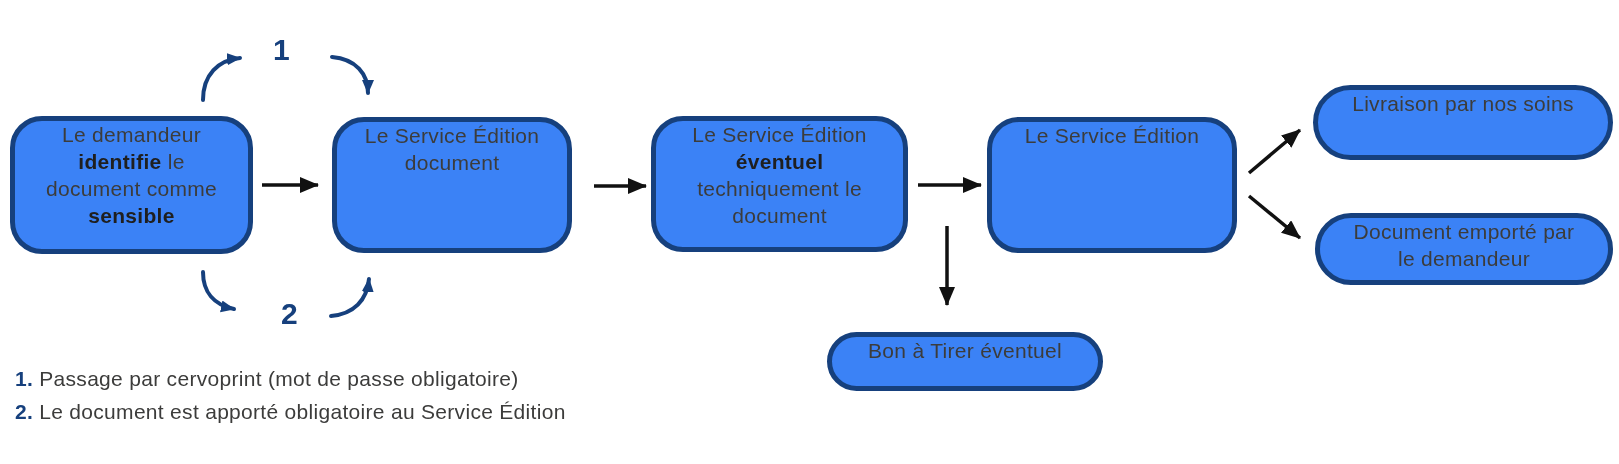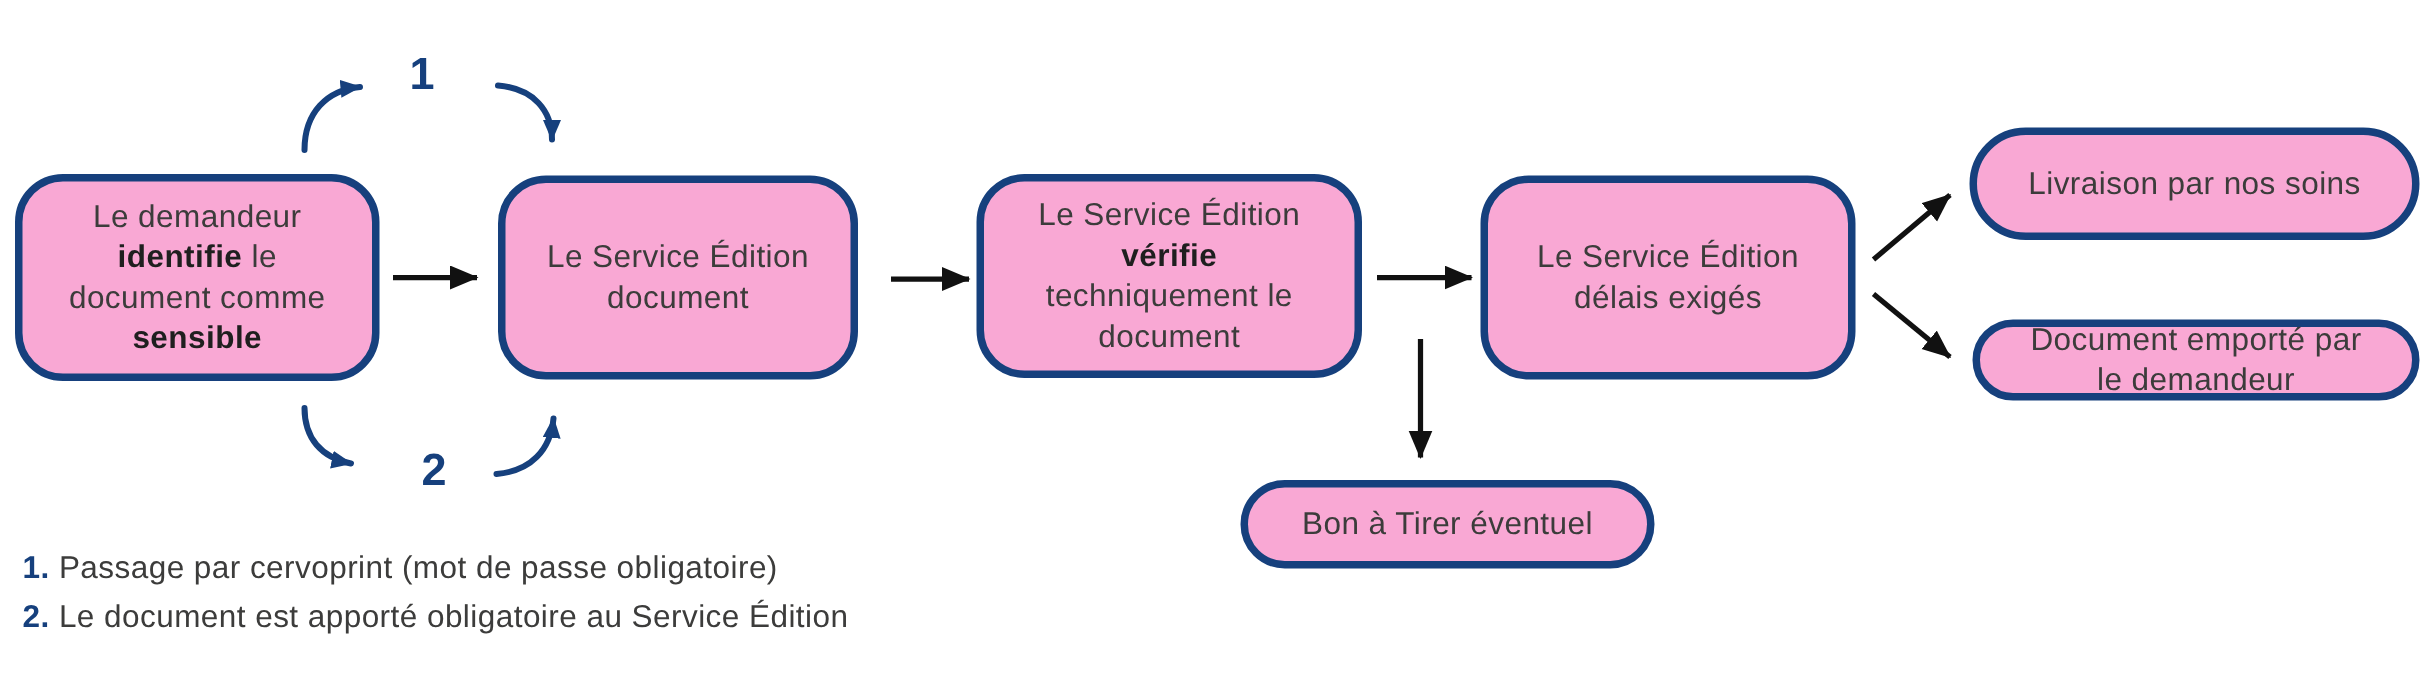--- a/index.html
+++ b/index.html
@@ -10,25 +10,24 @@
     font-family:"Liberation Sans", sans-serif;
     color:#3c3c3b;
     overflow:hidden;
   }
   .arrows{position:absolute;left:0;top:0;width:1619px;height:464px;}
   .box{
     position:absolute;
     box-sizing:border-box;
     border:5px solid #16407d;
     border-radius:32px;
-    background:#f9a8d4;
+    background:#3b82f6;
     display:flex;
     flex-direction:column;
     align-items:center;
-    justify-content:center;
     text-align:center;
     font-size:21px;
     line-height:27px;
     letter-spacing:0.3px;
     color:#3c3c3b;
   }
   .box.pill{border-radius:40px;}
   .bline{white-space:nowrap;}
   .seg{white-space:pre;}
   .bold{font-weight:700;color:#1f1f1f;}
@@ -85,40 +84,39 @@
     <div class="bline"><span class="seg bold">sensible</span></div>
   </div>
 
   <div class="box" style="left:332px;top:117px;width:240px;height:136px;">
     <div class="bline"><span class="seg">Le Service Édition</span></div>
     <div class="bline"><span class="seg">document</span></div>
   </div>
 
   <div class="box" style="left:651px;top:116px;width:257px;height:136px;">
     <div class="bline"><span class="seg">Le Service Édition</span></div>
-    <div class="bline"><span class="seg bold">vérifie</span></div>
+    <div class="bline"><span class="seg bold">éventuel</span></div>
     <div class="bline"><span class="seg">techniquement le</span></div>
     <div class="bline"><span class="seg">document</span></div>
   </div>
 
   <div class="box" style="left:987px;top:117px;width:250px;height:136px;">
     <div class="bline"><span class="seg">Le Service Édition</span></div>
-    <div class="bline"><span class="seg">délais exigés</span></div>
   </div>
 
   <div class="box pill" style="left:1313px;top:85px;width:300px;height:75px;">
     <div class="bline"><span class="seg">Livraison par nos soins</span></div>
   </div>
 
-  <div class="box pill" style="left:1315px;top:213px;width:298px;height:54px;">
+  <div class="box pill" style="left:1315px;top:213px;width:298px;height:72px;">
     <div class="bline"><span class="seg">Document emporté par</span></div>
     <div class="bline"><span class="seg">le demandeur</span></div>
   </div>
 
-  <div class="box pill" style="left:827px;top:320px;width:276px;height:59px;">
+  <div class="box pill" style="left:827px;top:332px;width:276px;height:59px;">
     <div class="bline"><span class="seg">Bon à Tirer éventuel</span></div>
   </div>
 
   <div class="num-label" style="left:273px;top:34px;">1</div>
   <div class="num-label" style="left:281px;top:298px;">2</div>
 
   <div class="notes">
     <div class="note-line"><span class="note-num">1.</span><span class="seg"> Passage par cervoprint (mot de passe obligatoire)</span></div>
     <div class="note-line"><span class="note-num">2.</span><span class="seg"> Le document est apporté obligatoire au Service Édition</span></div>
   </div>

